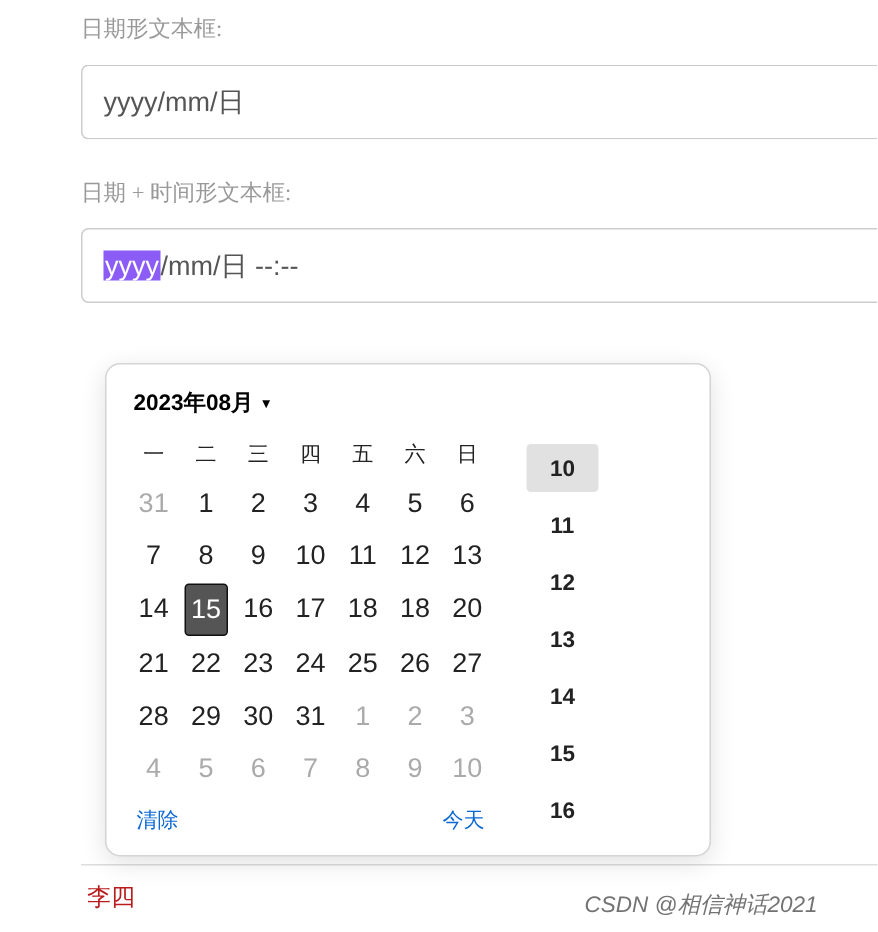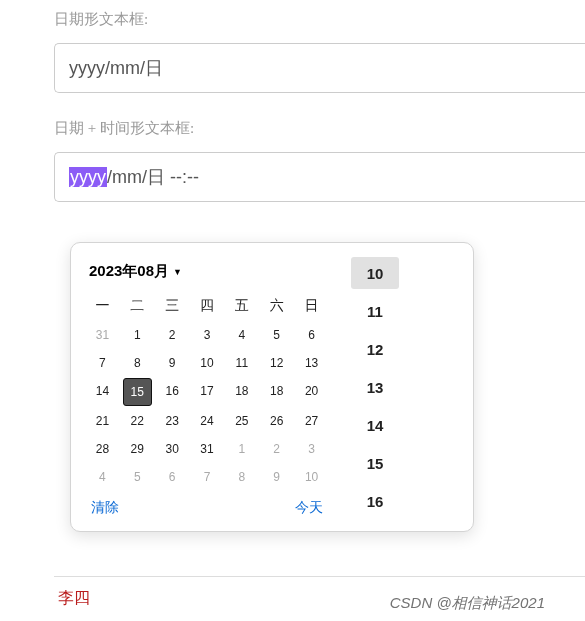--- a/index.html
+++ b/index.html
@@ -82,21 +82,21 @@
       grid-template-columns: repeat(7, 1fr);
       text-align: center;
     }
     .dow {
       font-size: 14px;
       font-weight: 400;
       color: #222;
       padding: 6px 0;
     }
     .day {
-      font-size: 12px;
+      font-size: 18px;
       padding: 6px 0;
       color: #222;
       cursor: pointer;
       border-radius: 3px;
       margin: 1px 3px;
     }
     .day.other {
       color: #aaa;
     }
     .day.today {

